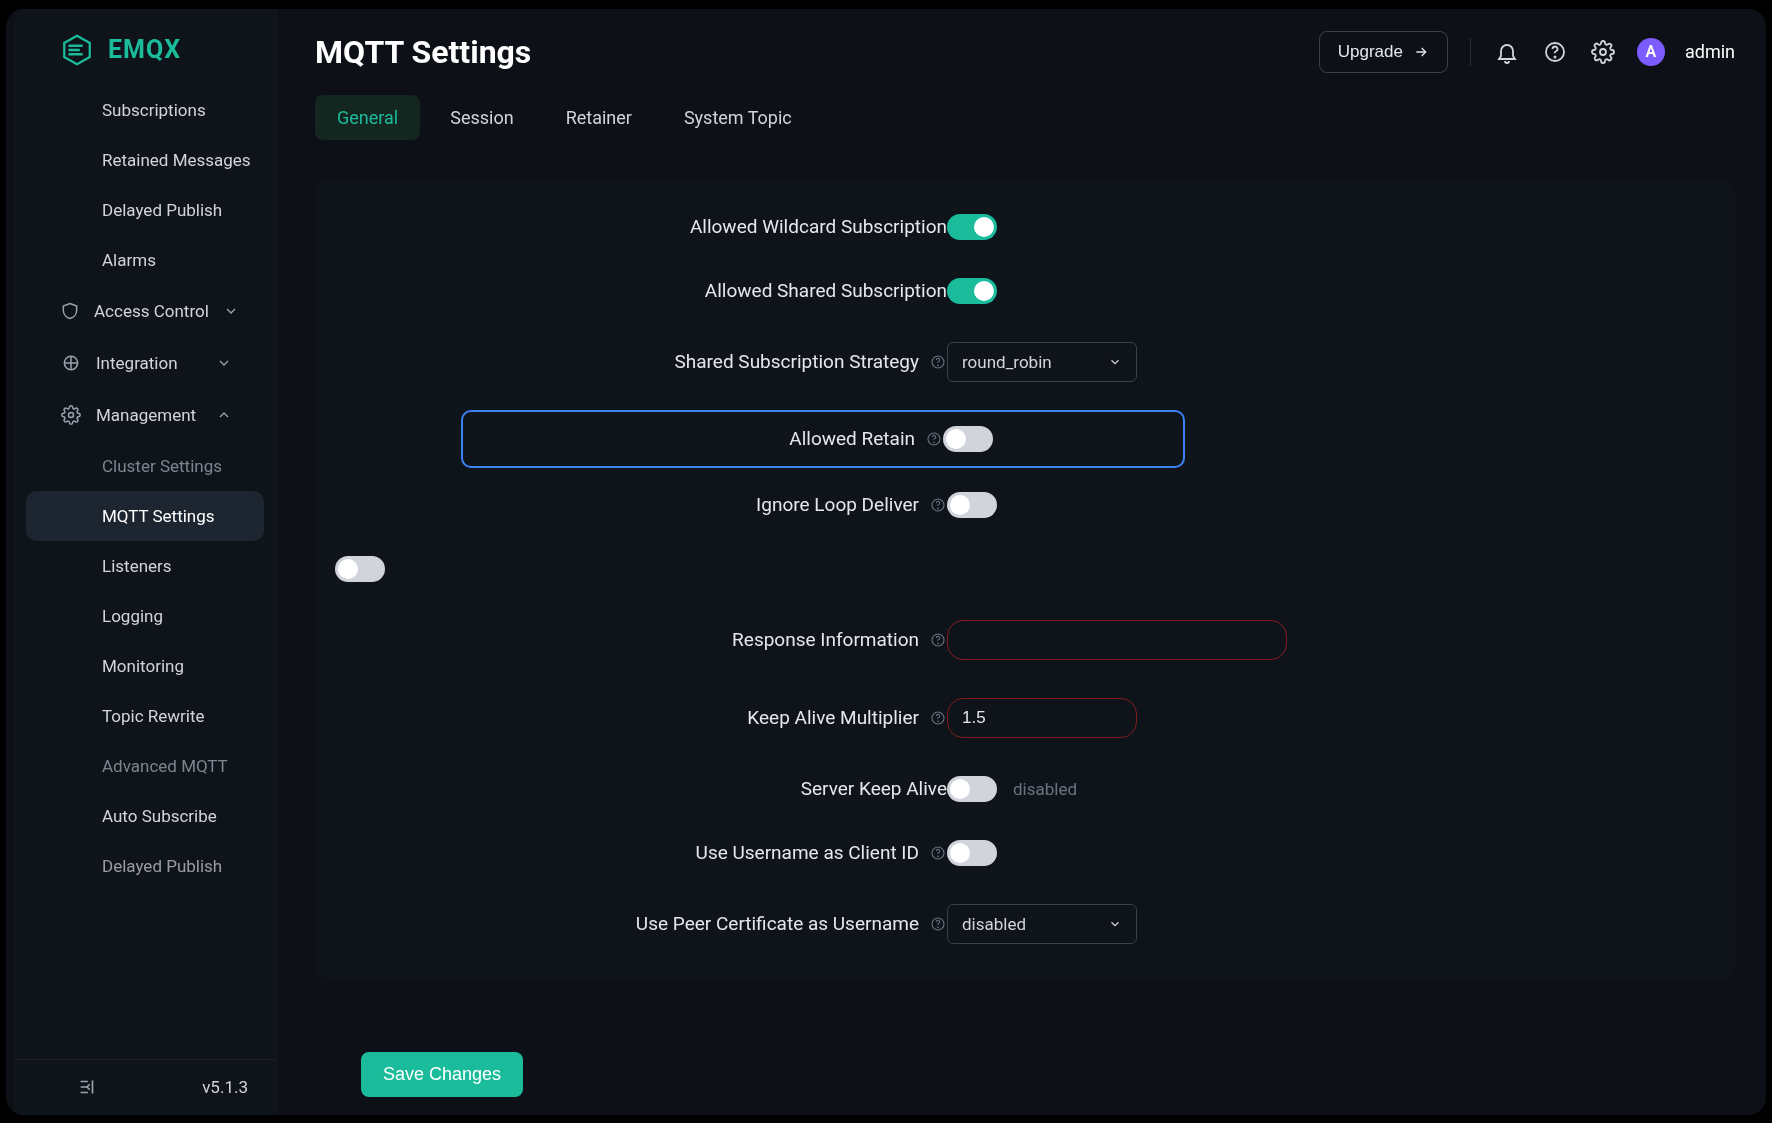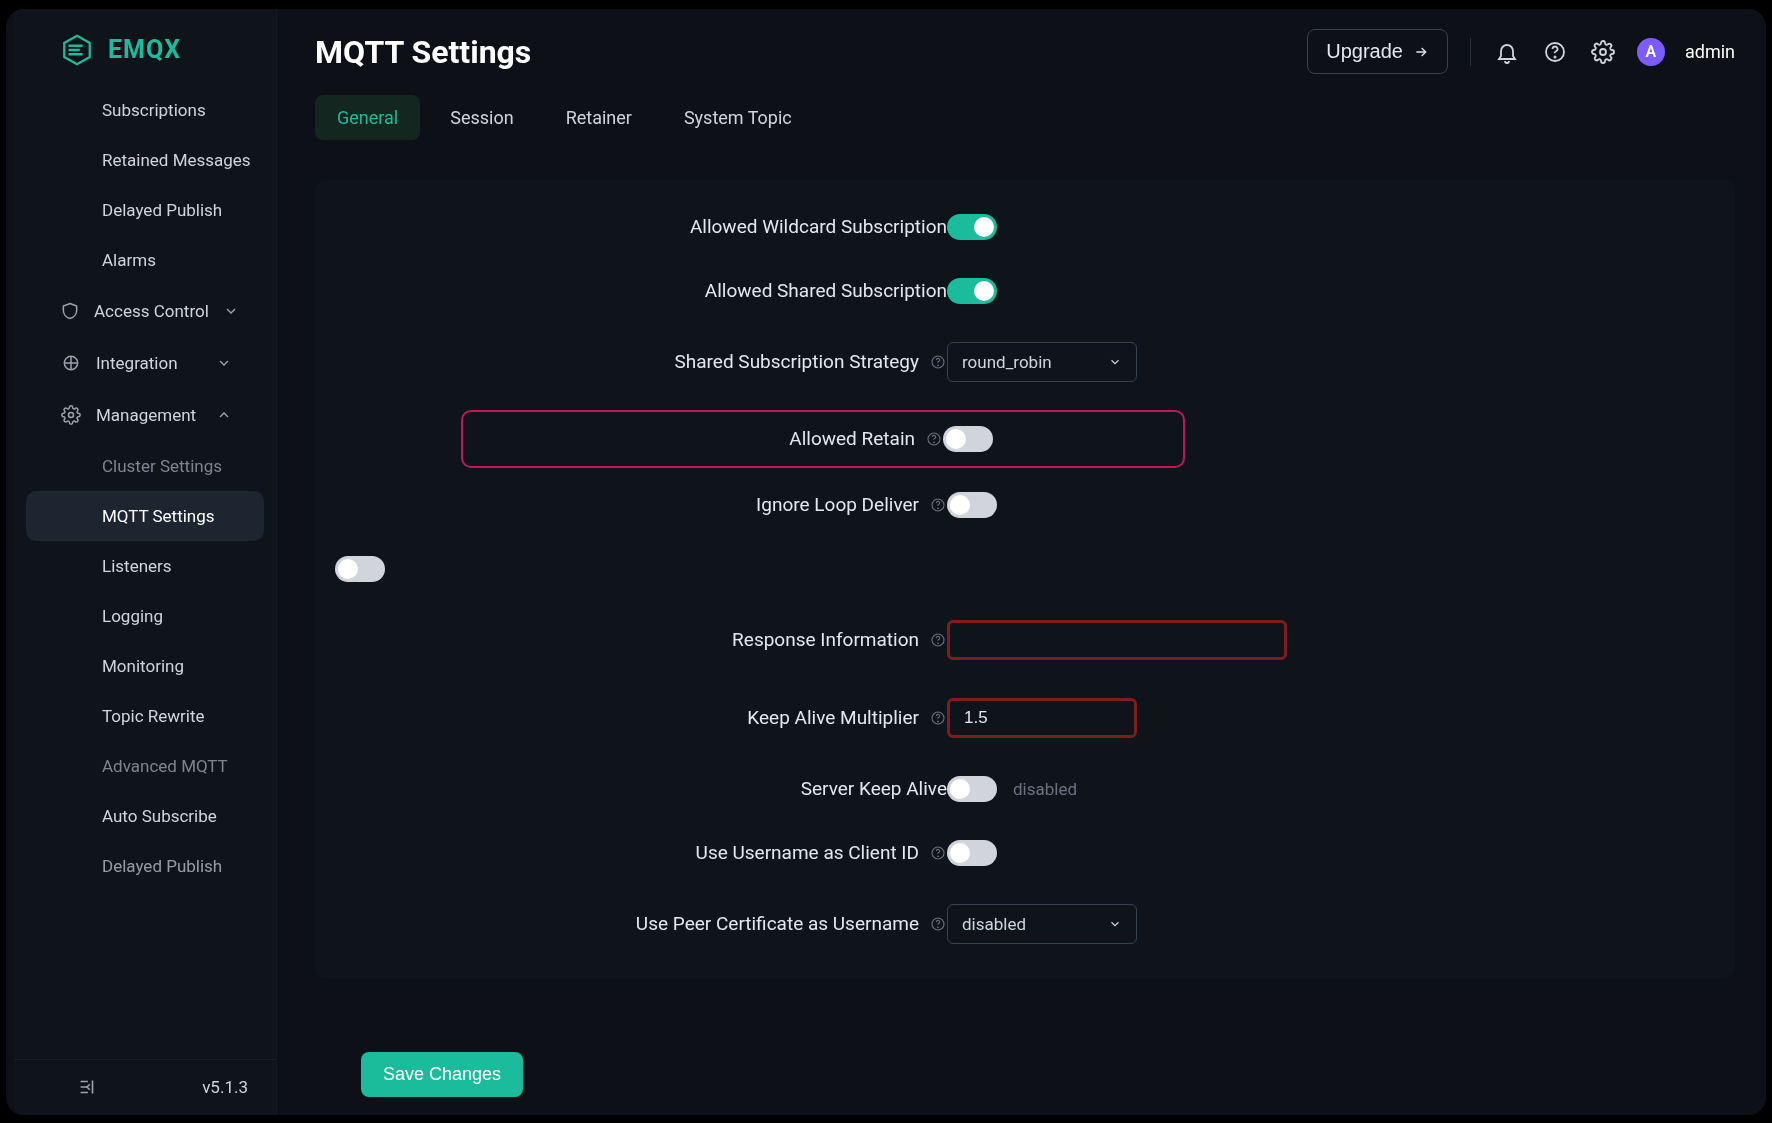--- a/index.html
+++ b/index.html
@@ -139,21 +139,21 @@
       gap: 20px;
     }
     .upgrade-btn {
       display: inline-flex;
       align-items: center;
       gap: 10px;
       padding: 10px 18px;
       border: 1px solid #374151;
       border-radius: 8px;
       color: #e5e7eb;
-      font-size: 20px;
+      font-size: 17px;
       background: transparent;
       cursor: pointer;
     }
     .divider {
       width: 1px;
       height: 28px;
       background: #2a3038;
       margin: 0 2px;
     }
     .icon-btn {
@@ -218,21 +218,21 @@
       background: #0f141a;
       border-radius: 10px;
       padding: 34px 20px 34px 20px;
     }
     .form-row {
       display: flex;
       align-items: center;
       margin-bottom: 38px;
     }
     .form-row.highlighted {
-      border: 2px solid #be185d;
+      border: 2px solid #3b82f6;
       border-radius: 10px;
       padding: 14px 10px;
       margin-left: -12px;
       margin-bottom: 24px;
       margin-top: -10px;
       width: 724px;
       margin-left: 126px;
     }
     .label-col {
       width: 612px;
@@ -297,22 +297,22 @@
       border-radius: 6px;
       padding: 0 14px;
       color: #d1d5db;
       font-size: 17px;
       cursor: pointer;
       background: transparent;
     }
     
     .text-input {
       height: 40px;
-      border: 3px solid #7f1d1d;
-      border-radius: 6px;
+      border: 1px solid #7f1d1d;
+      border-radius: 16px;
       background: transparent;
       padding: 0 14px;
       color: #e5e7eb;
       font-size: 17px;
     }
     .text-input.w-wide { width: 340px; }
     .text-input.w-narrow { width: 190px; }
     .hint {
       color: #6b7280;
       font-size: 17px;

